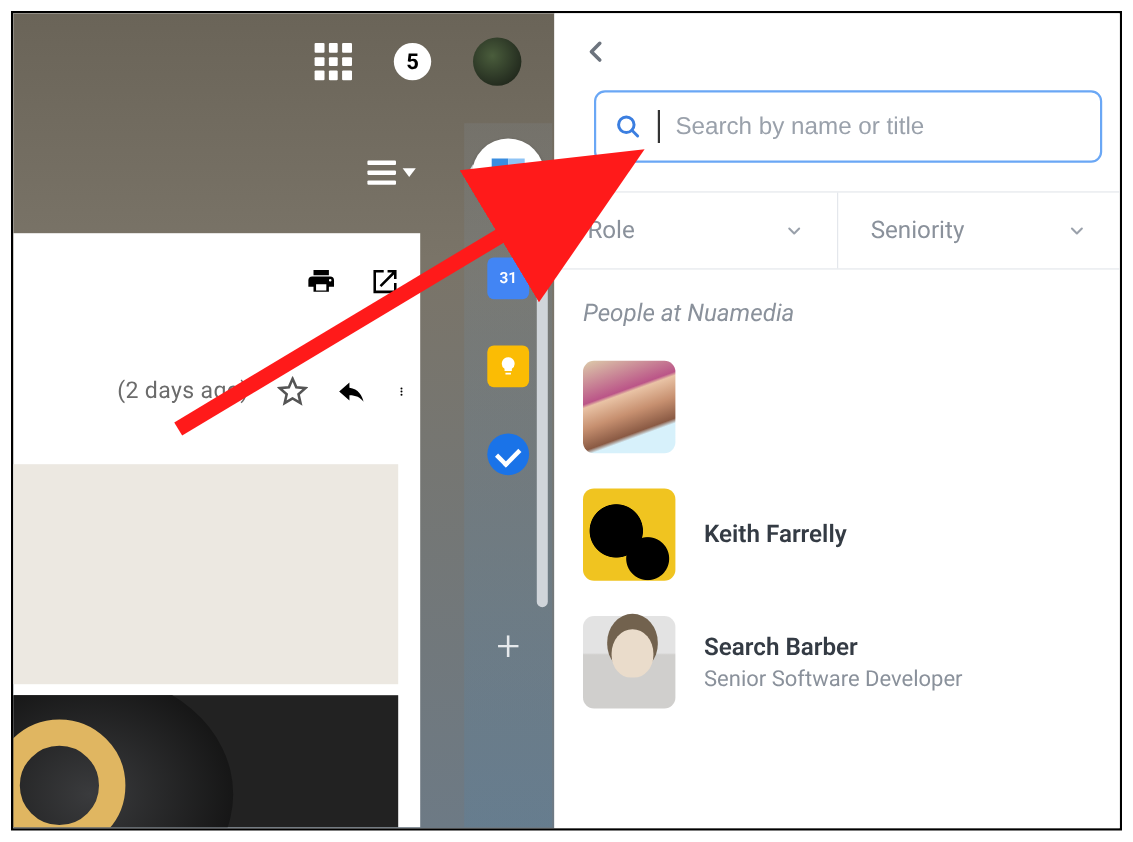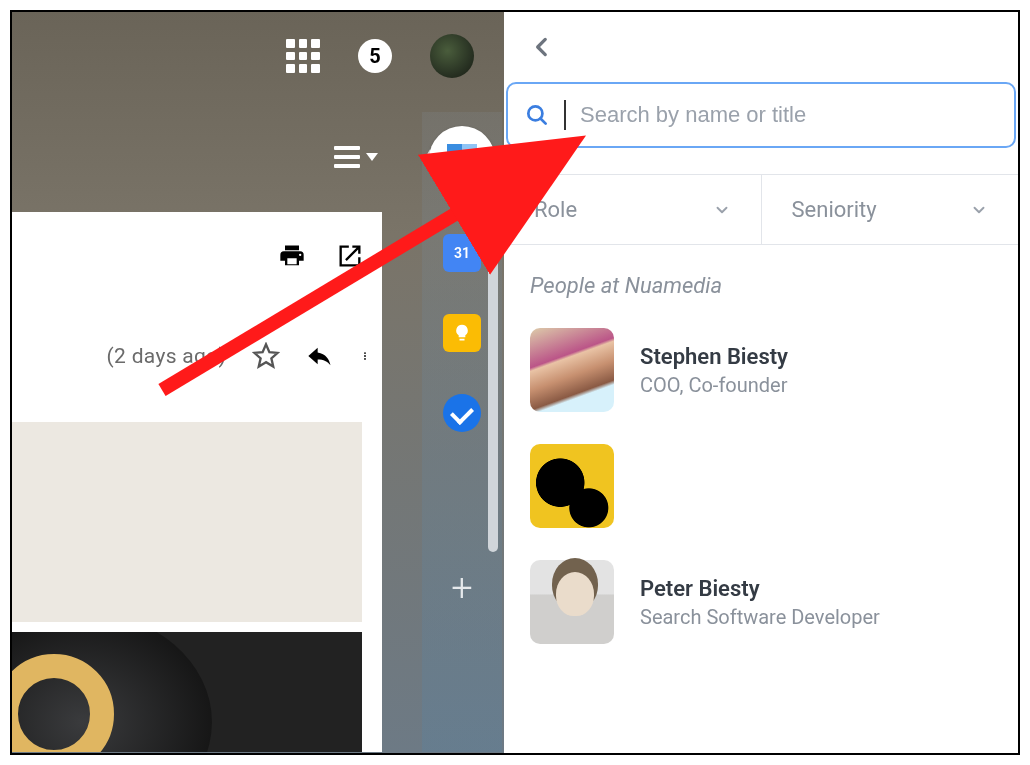--- a/index.html
+++ b/index.html
@@ -146,21 +146,21 @@
     display:flex; align-items:center;
     height:70px;
     padding:0 20px;
   }
   .back-btn{width:36px;height:36px;display:flex;align-items:center;justify-content:center;cursor:pointer;color:#6d747e;}
   .right-title{
     flex:1; text-align:center;
     font-size:24px; color:#444b55; font-weight:500;
     margin-left:-36px;
   }
-  .search-wrap{padding:0 2px 26px;}
+  .search-wrap{padding:0 16px 26px;margin-left:20px;}
   .search-box{
     border:2px solid #6aa7f5;
     border-radius:10px;
     height:66px;
     display:flex;align-items:center;
     padding:0 16px; gap:14px;
   }
   .search-box svg{width:26px;height:26px;color:#3b7ee0;}
   .search-input{
     flex:1; border:none; outline:none;
@@ -326,35 +326,32 @@
         <svg class="chev" viewBox="0 0 24 24">
             <path fill="none" stroke="currentColor" stroke-width="2.5" stroke-linecap="round" stroke-linejoin="round" d="M6 9l6 6 6-6"></path>
           </svg>
       </div>
     </div>
 
     <div class="section-title">People at Nuamedia</div>
 
     <div class="person">
       <div class="avatar p1"></div>
-      <div>
-        <div class="person-name">Stephen Biesty</div>
-        <div class="person-sub">COO, Co-founder</div>
-      </div>
     </div>
     <div class="person">
       <div class="avatar p2"></div>
       <div>
+        <div class="person-name">Keith Farrelly</div>
       </div>
     </div>
     <div class="person">
       <div class="avatar p3"></div>
       <div>
-        <div class="person-name">Peter Biesty</div>
-        <div class="person-sub">Search Software Developer</div>
+        <div class="person-name">Search Barber</div>
+        <div class="person-sub">Senior Software Developer</div>
       </div>
     </div>
   </div>
 
   <svg class="arrow" viewBox="0 0 465 290">
     <defs>
       <marker id="ah" markerWidth="12" markerHeight="12" refX="9" refY="5" orient="auto">
         <path d="M0,0 L11,5 L0,10 z" fill="#ff1a1a"></path>
       </marker>
     </defs>

